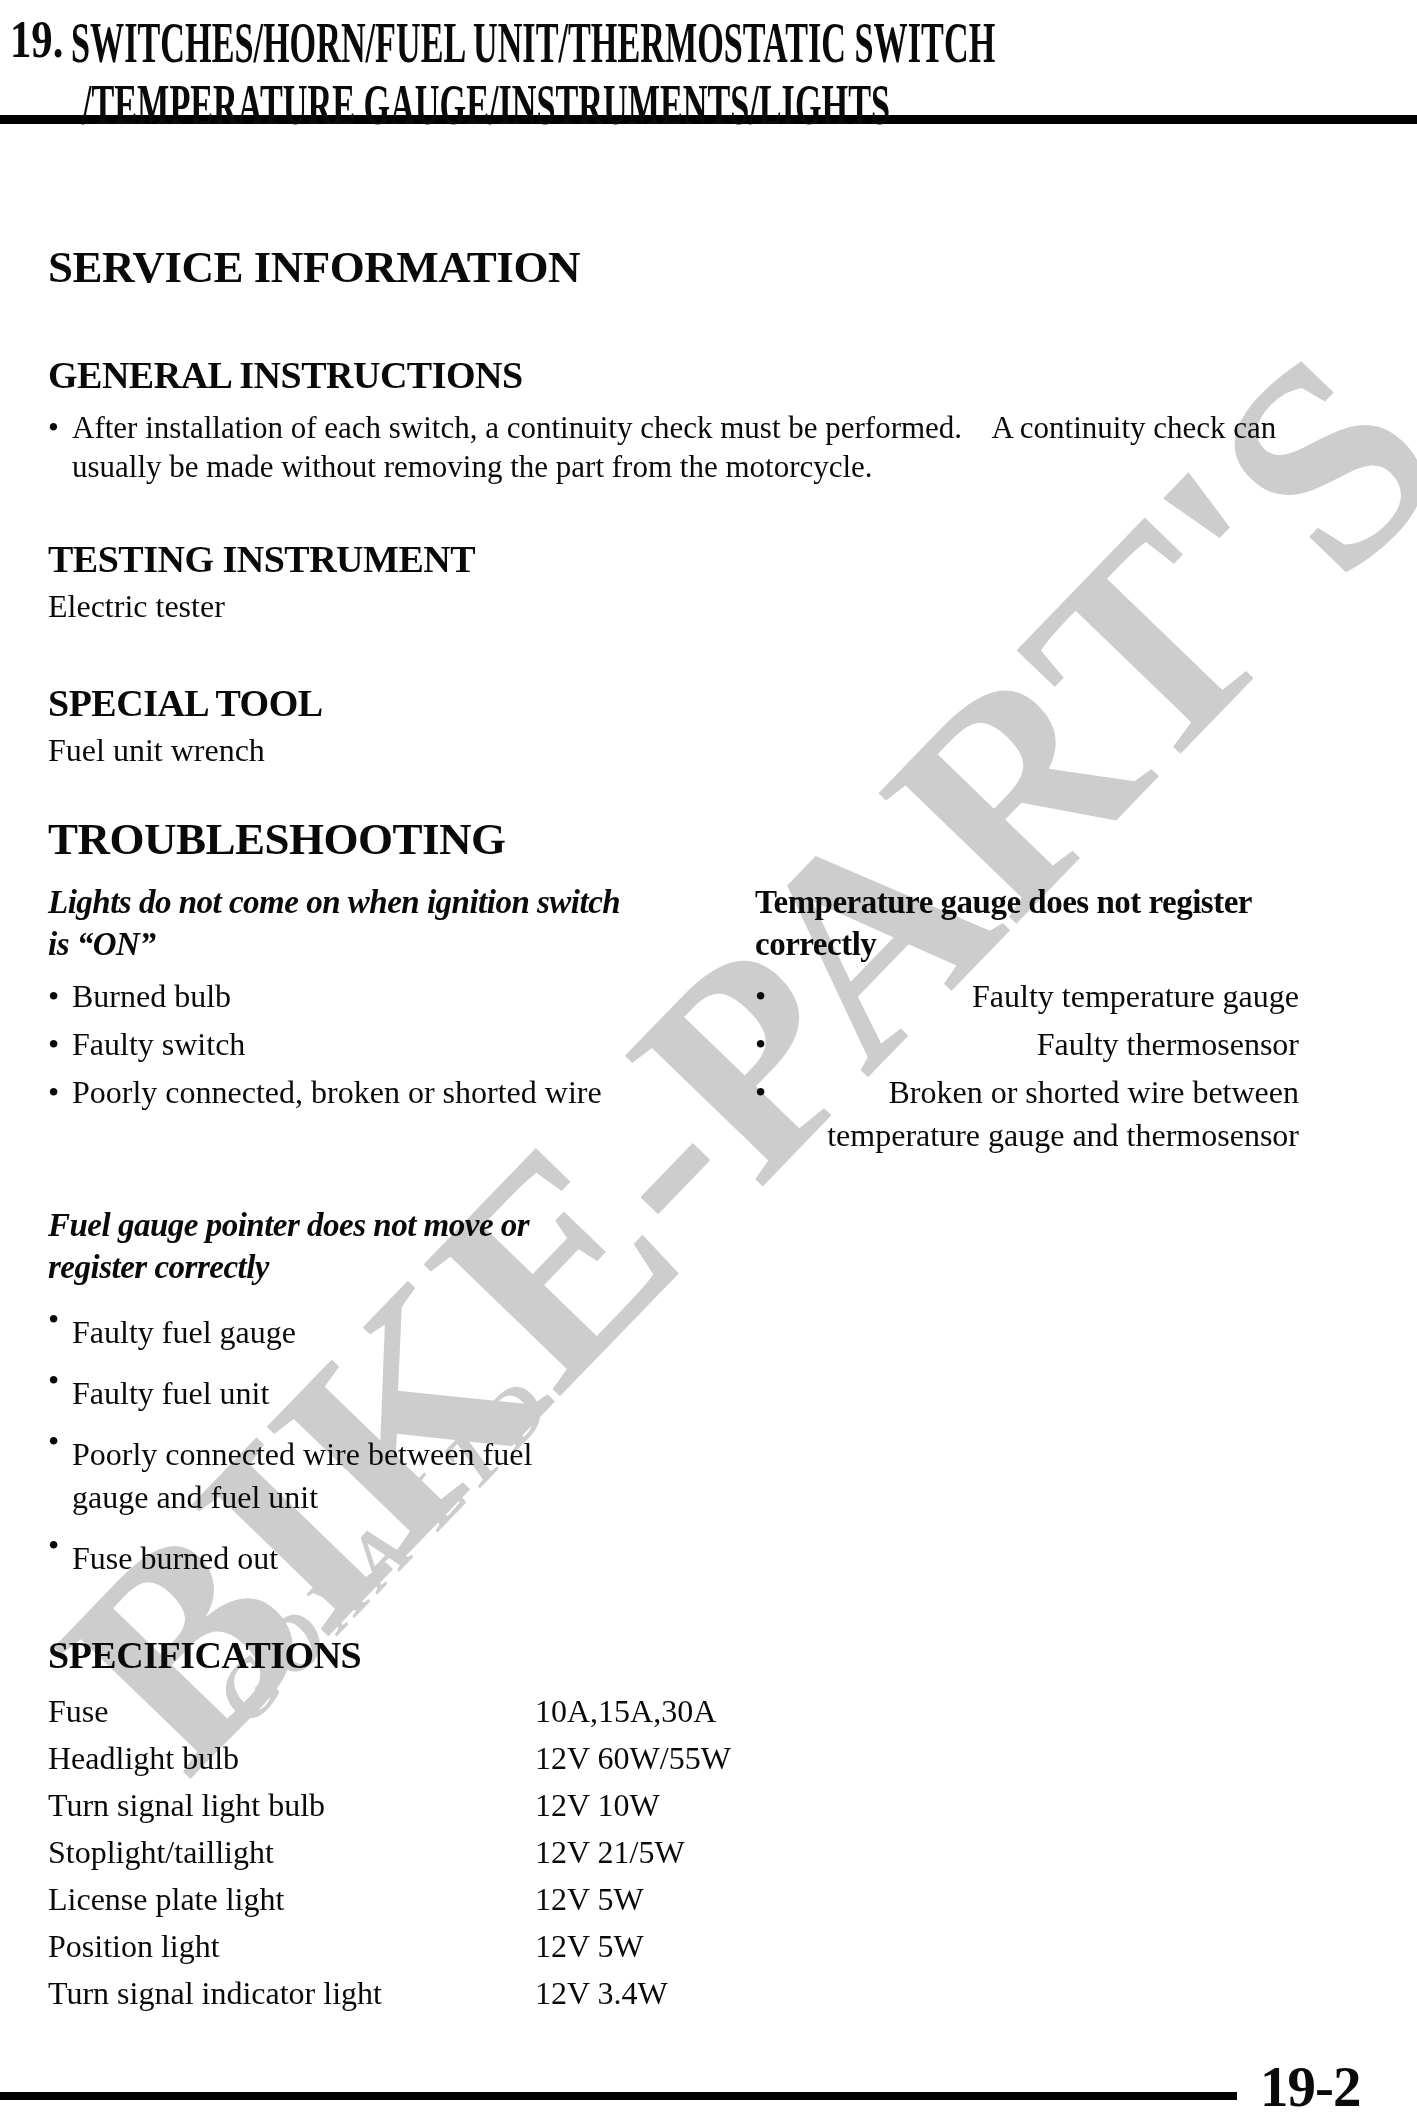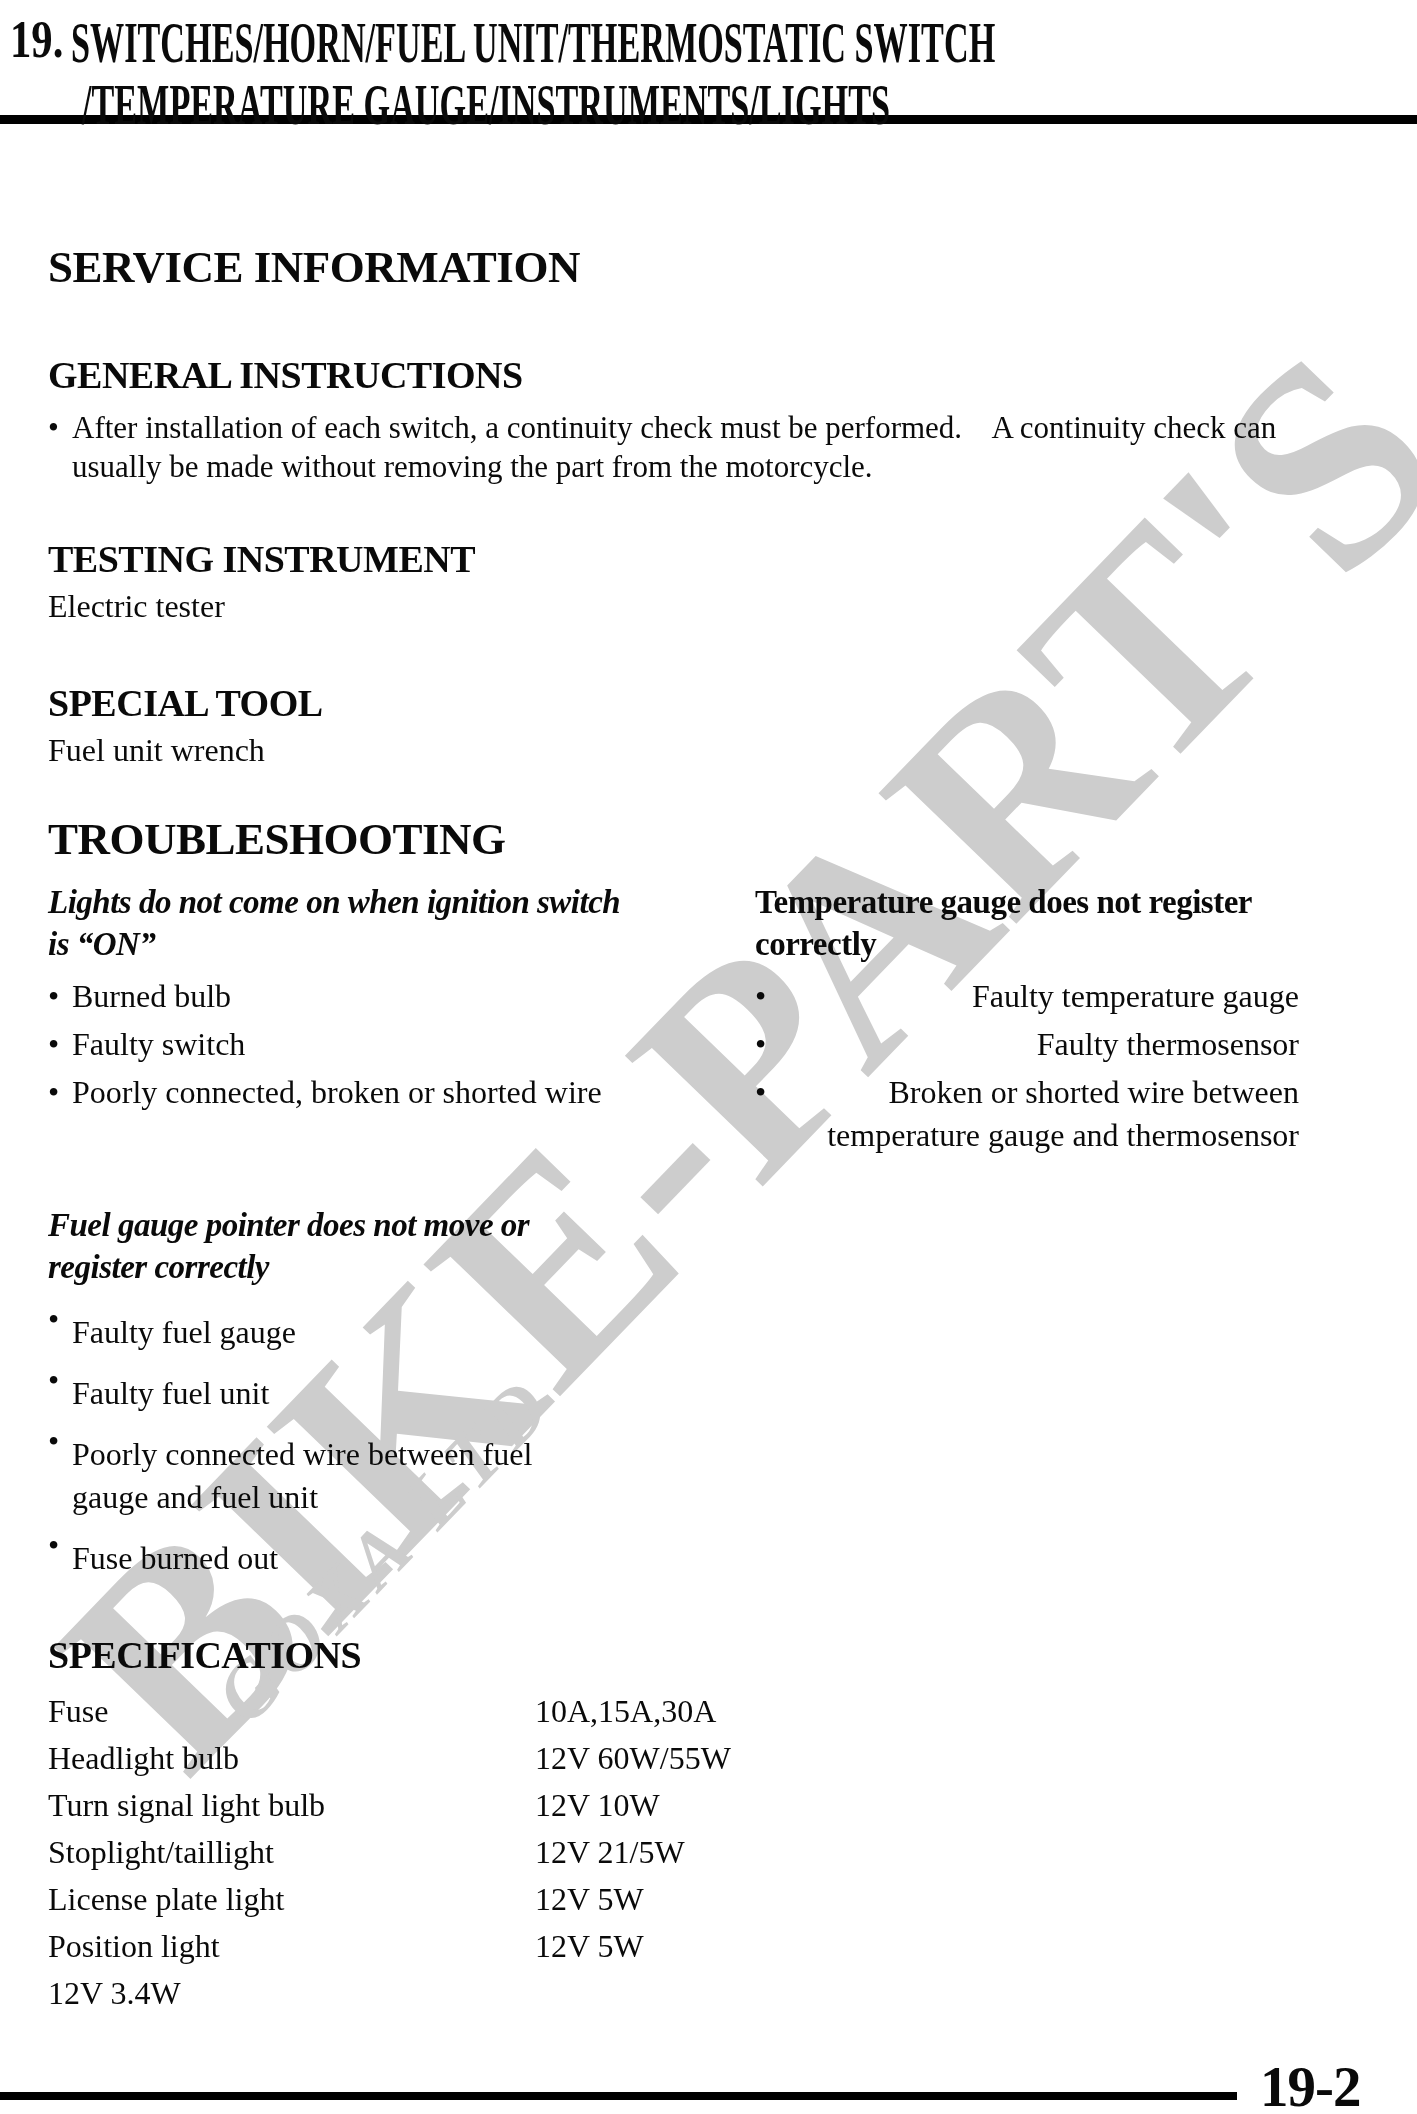--- a/index.html
+++ b/index.html
@@ -238,20 +238,21 @@
         </div>
         <div class="spec-row">
           <span class="spec-label">License plate light</span>
           <span class="spec-value">12V 5W</span>
         </div>
         <div class="spec-row">
           <span class="spec-label">Position light</span>
           <span class="spec-value">12V 5W</span>
         </div>
         <div class="spec-row">
+          <span class="spec-label">Turn signal indicator light</span>
           <span class="spec-value">12V 3.4W</span>
         </div>
       </div>
 
     </div>
 
     <div class="footer-rule"></div>
     <div class="page-number">19-2</div>
 
   </div>

